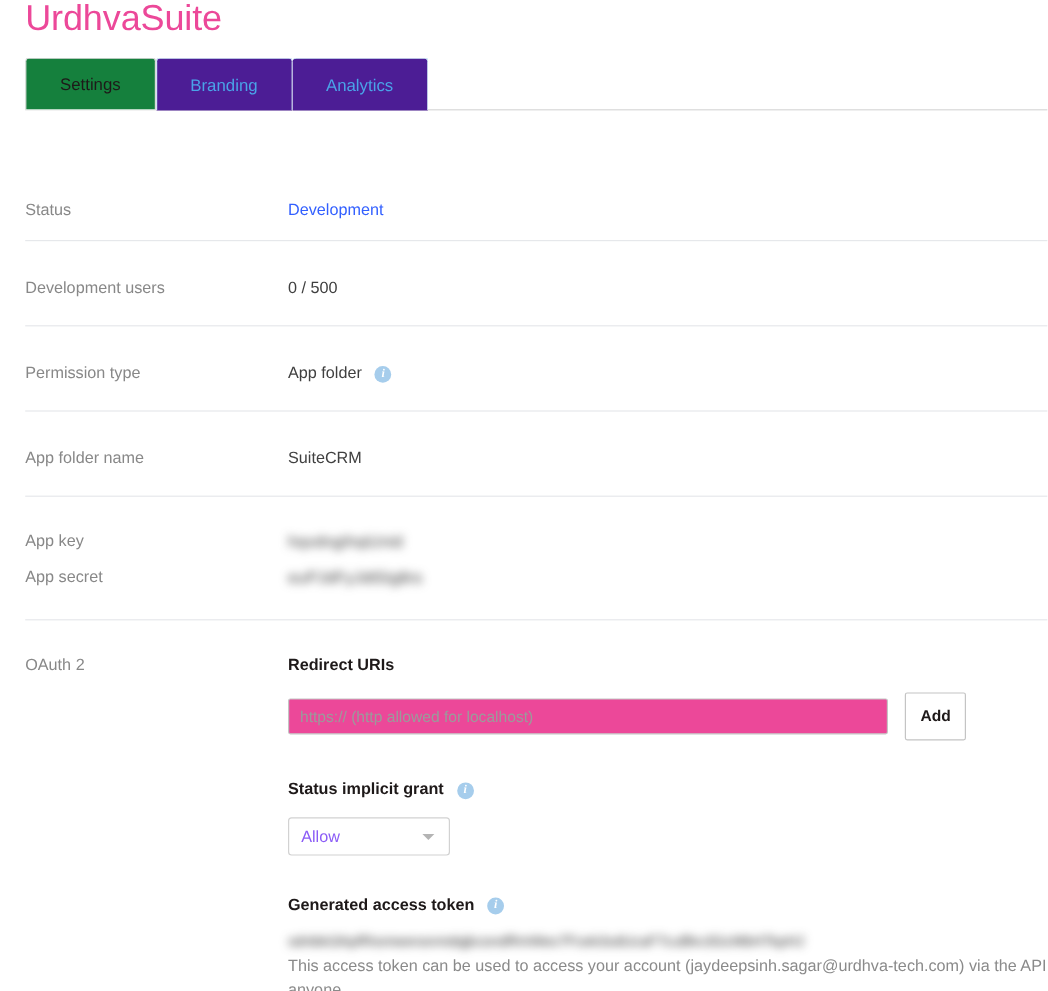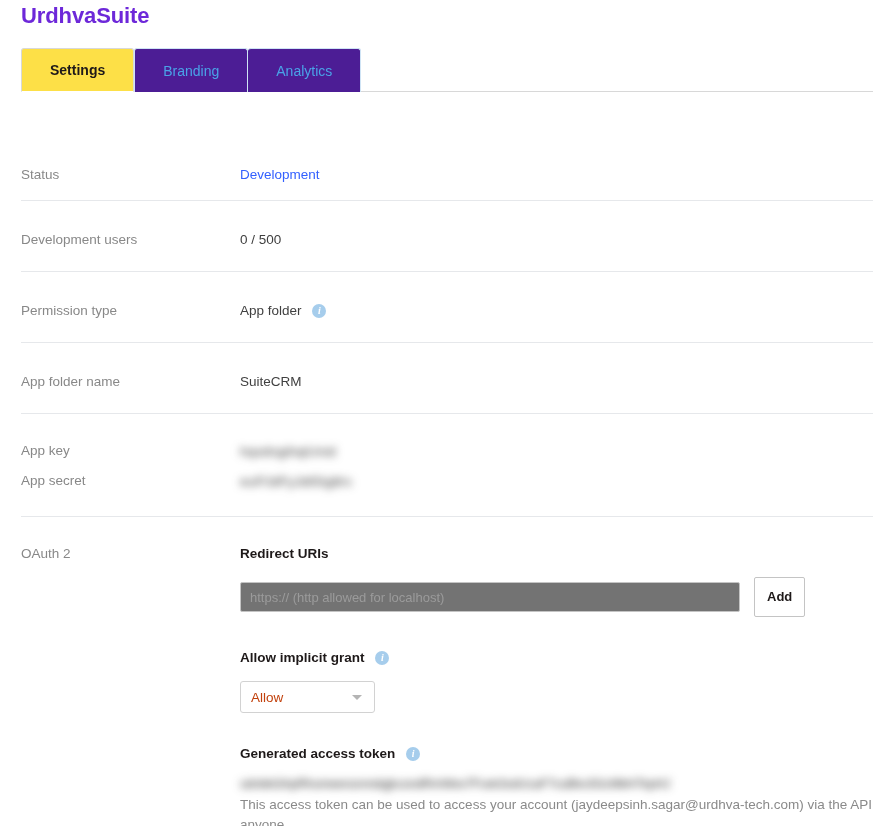--- a/index.html
+++ b/index.html
@@ -14,24 +14,24 @@
     color: #1e1919;
     -webkit-font-smoothing: antialiased;
   }
 
   .page { width: 873px; height: 826px; position: relative; overflow: hidden; }
 
   
   .app-title {
     position: absolute;
     left: 21px; top: 2px;
-    font-size: 22px;
-    font-weight: 700;
+    font-size: 30px;
+    font-weight: 400;
     letter-spacing: -0.1px;
-    color: #6d28d9;
+    color: #ec4899;
     line-height: 28px;
   }
 
   
   .tabs {
     position: absolute;
     left: 21px; top: 48px;
     width: 852px; height: 44px;
     display: flex;
     align-items: flex-end;
@@ -51,25 +51,24 @@
     border-left: none;
     background: #4c1d95;
     color: #4aa3e8;
     border-top-left-radius: 3px;
     border-top-right-radius: 3px;
     margin-bottom: -1px;
     white-space: nowrap;
   }
   .tab:first-child { border-left: 1px solid #d8d8d8; }
   .tab.active {
-    background: #fde047;
+    background: #15803d;
     color: #1e1919;
     border-color: #d8d8d8;
     border-bottom: 1px solid #ffffff;
-    font-weight: bold;
   }
   .tab.active + .tab { border-left: 1px solid #cfe4f5; }
 
   
   .rows {
     position: absolute;
     left: 21px; top: 108px;
     width: 852px;
   }
   .row {
@@ -149,21 +148,21 @@
     color: #1e1919;
     line-height: 18px;
     margin: 0 0 14px 0;
   }
   .uri-line { display: flex; align-items: center; gap: 14px; }
   .uri-input {
     width: 500px;
     height: 30px;
     border: 1px solid #c4c4c4;
     border-radius: 2px;
-    background: #737373;
+    background: #ec4899;
     padding: 0 9px;
     font-family: "Liberation Sans", sans-serif;
     font-size: 13px;
     color: #1e1919;
     outline: none;
   }
   .uri-input::placeholder { color: #9b9b9b; }
   .add-btn {
     height: 40px;
     min-width: 46px;
@@ -184,21 +183,21 @@
     height: 32px;
     border: 1px solid #d2d2d2;
     border-radius: 3px;
     background: #ffffff;
     display: flex;
     align-items: center;
     padding: 0 10px;
     cursor: pointer;
     position: relative;
   }
-  .select-text { font-size: 13.5px; color: #c2410c; }
+  .select-text { font-size: 13.5px; color: #8b5cf6; }
   .caret {
     position: absolute;
     right: 12px; top: 50%;
     margin-top: -2px;
     width: 0; height: 0;
     border-left: 5px solid transparent;
     border-right: 5px solid transparent;
     border-top: 5px solid #b4b4b4;
   }
   .token-bar {
@@ -294,21 +293,21 @@
         <div class="field-title">Redirect URIs</div>
 
         <div class="uri-line">
           <input class="uri-input" type="text" placeholder="https:// (http allowed for localhost)" style="">
           <button class="add-btn">Add</button>
         </div>
 
         <div class="block-gap"></div>
 
         <div class="field-title">
-          <span>Allow implicit grant</span>
+          <span>Status implicit grant</span>
           <span class="info-icon">i</span>
         </div>
 
         <div class="select-box">
           <span class="select-text">Allow</span>
           <span class="caret"></span>
         </div>
 
         <div class="block-gap"></div>
 

